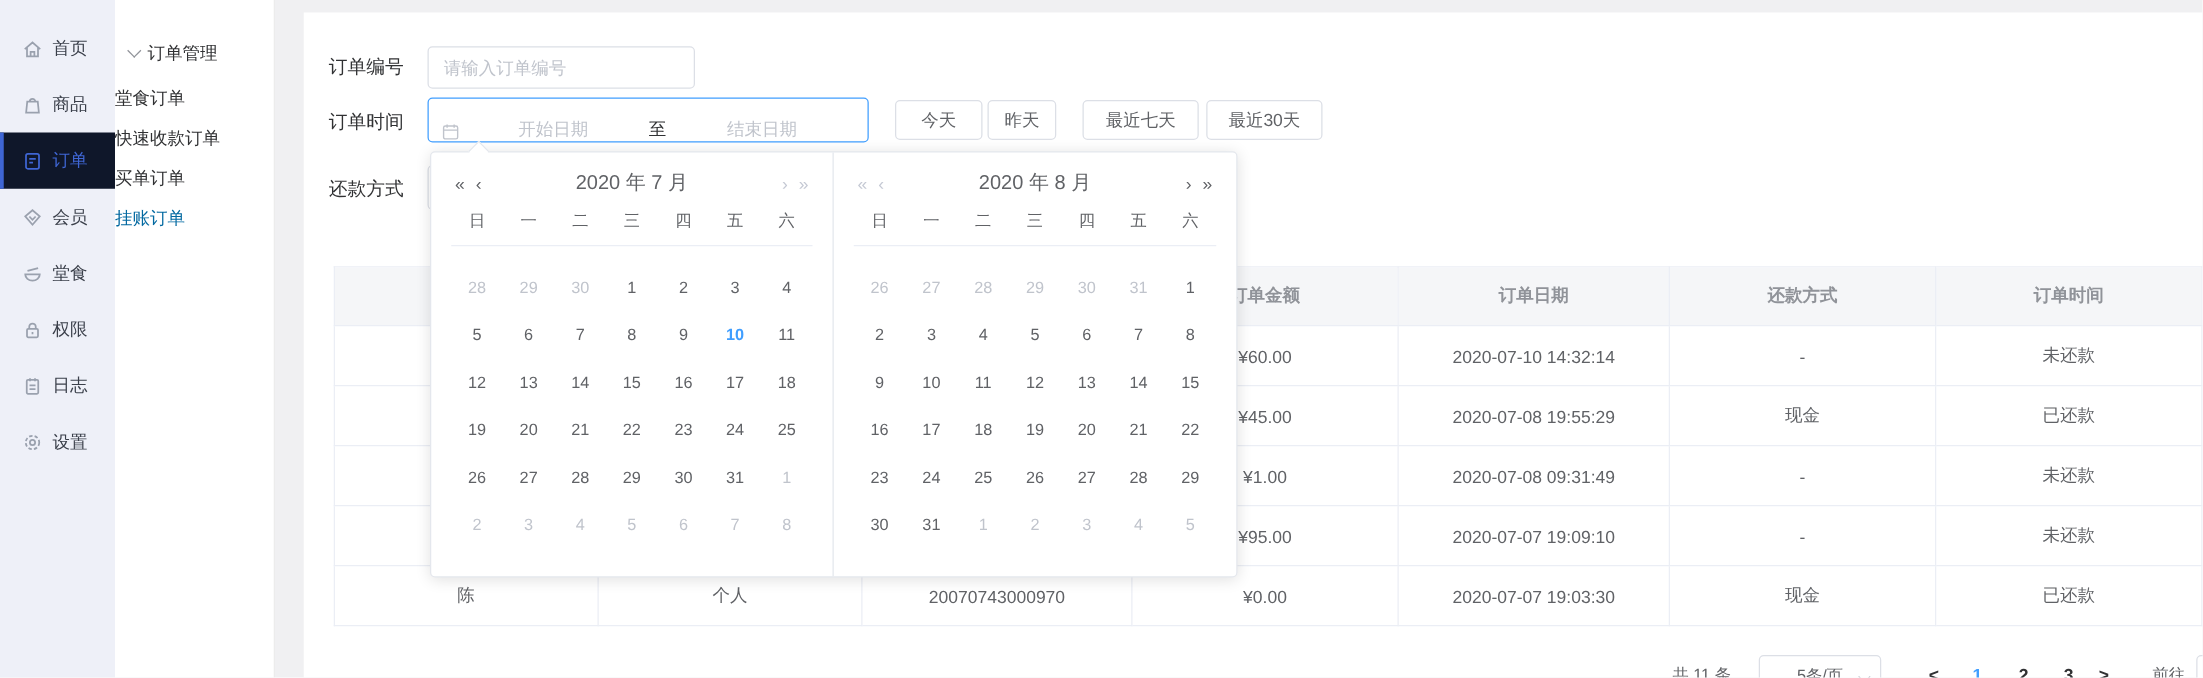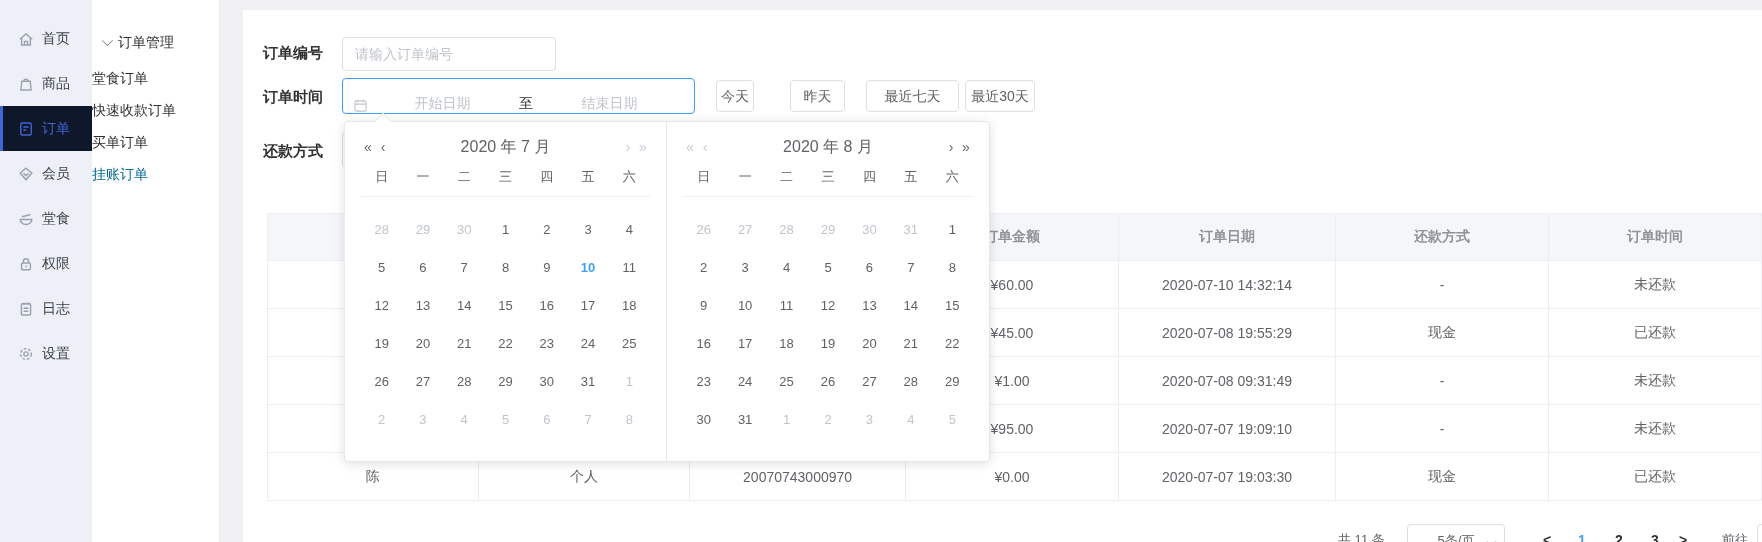--- a/index.html
+++ b/index.html
@@ -14,21 +14,21 @@
 .sb-item.active .sb-ico{color:#3f66d4}
 .sb-item.active::before{content:"";position:absolute;left:0;top:0;bottom:0;width:3px;background:#3f66d4}
 
 .submenu{position:absolute;left:92px;top:0;width:128px;height:542px;background:#ffffff;border-right:1px solid #ececec;padding-top:22px}
 .sm-group{height:40px;line-height:40px;padding-left:10px;font-size:14px;color:#303133;display:flex;align-items:center;cursor:pointer}
 .chev{width:8px;height:8px;border-right:1.5px solid #909399;border-bottom:1.5px solid #909399;transform:rotate(45deg) translateY(-2px);margin-right:8px;flex:0 0 auto}
 .sm-item{height:32px;line-height:32px;font-size:14px;color:#303133;cursor:pointer;white-space:nowrap}
 .sm-item.active{color:#0369a1}
 
 .card{position:absolute;left:243px;top:10px;width:1519px;height:532px;background:#ffffff}
-.f-label{position:absolute;left:20px;width:78px;font-size:15px;color:#303133;font-weight:700}
+.f-label{position:absolute;left:20px;width:78px;font-size:15px;color:#303133;font-weight:400}
 .inp{position:absolute;border:1px solid #dcdfe6;border-radius:4px;background:#fff;font-size:14px;color:#606266}
 .inp::placeholder{color:#c0c4cc}
 #orderNoInput{left:99px;top:27px;width:214px;height:34px;padding:0 12px;outline:none}
 .date-range{position:absolute;left:99px;top:68px;width:353px;height:36px;border:1px solid #409eff;border-radius:4px;display:flex;align-items:flex-end;padding:0 10px;cursor:text;background:#fff}
 .date-range .ph{flex:1;text-align:center;color:#c0c4cc;font-size:14px}
 .date-range .sep{color:#303133;font-size:14px;padding:0 2px}
 .cal-ic{width:15px;height:15px;color:#c0c4cc;flex:0 0 auto}
 .qbtn{position:absolute;top:70px;height:32px;border:1px solid #dcdfe6;border-radius:4px;background:#fff;font-size:14px;color:#606266;text-align:center;line-height:30px;cursor:pointer;font-family:inherit}
 .repay-select{position:absolute;left:99px;top:122px;width:214px;height:36px;border:1px solid #dcdfe6;border-radius:4px;background:#fff;z-index:1}
 
@@ -163,24 +163,24 @@
   <div class="date-range">
     <svg class="cal-ic" viewBox="0 0 16 16" fill="none" stroke="currentColor" stroke-width="1.2">
       <rect x="2" y="3" width="12" height="11" rx="1.5"></rect>
         <path d="M2 6.5h12M5 1.8v2.6M11 1.8v2.6"></path>
     </svg>
     <span class="ph">开始日期</span>
     <span class="sep">至</span>
     <span class="ph">结束日期</span>
   </div>
   <div id="qbtns">
-      <button class="qbtn" style="left:473px;width:38px">今天</button>
+      <button class="qbtn" style="left:473px;width:70px">今天</button>
       <button class="qbtn" style="left:547px;width:55px">昨天</button>
       <button class="qbtn" style="left:623px;width:93px">最近七天</button>
-      <button class="qbtn" style="left:722px;width:70px">最近30天</button>
+      <button class="qbtn" style="left:722px;width:93px">最近30天</button>
     </div>
 
   <div class="f-label" style="top:132px">还款方式</div>
   <div class="repay-select"></div>
 
   <div class="popup">
     <div class="caret"></div>
   <div class="cal-panel first">
       <div class="cal-head"><span class="cal-arrow ar1">«</span>
        <span class="cal-arrow ar2">‹</span>

